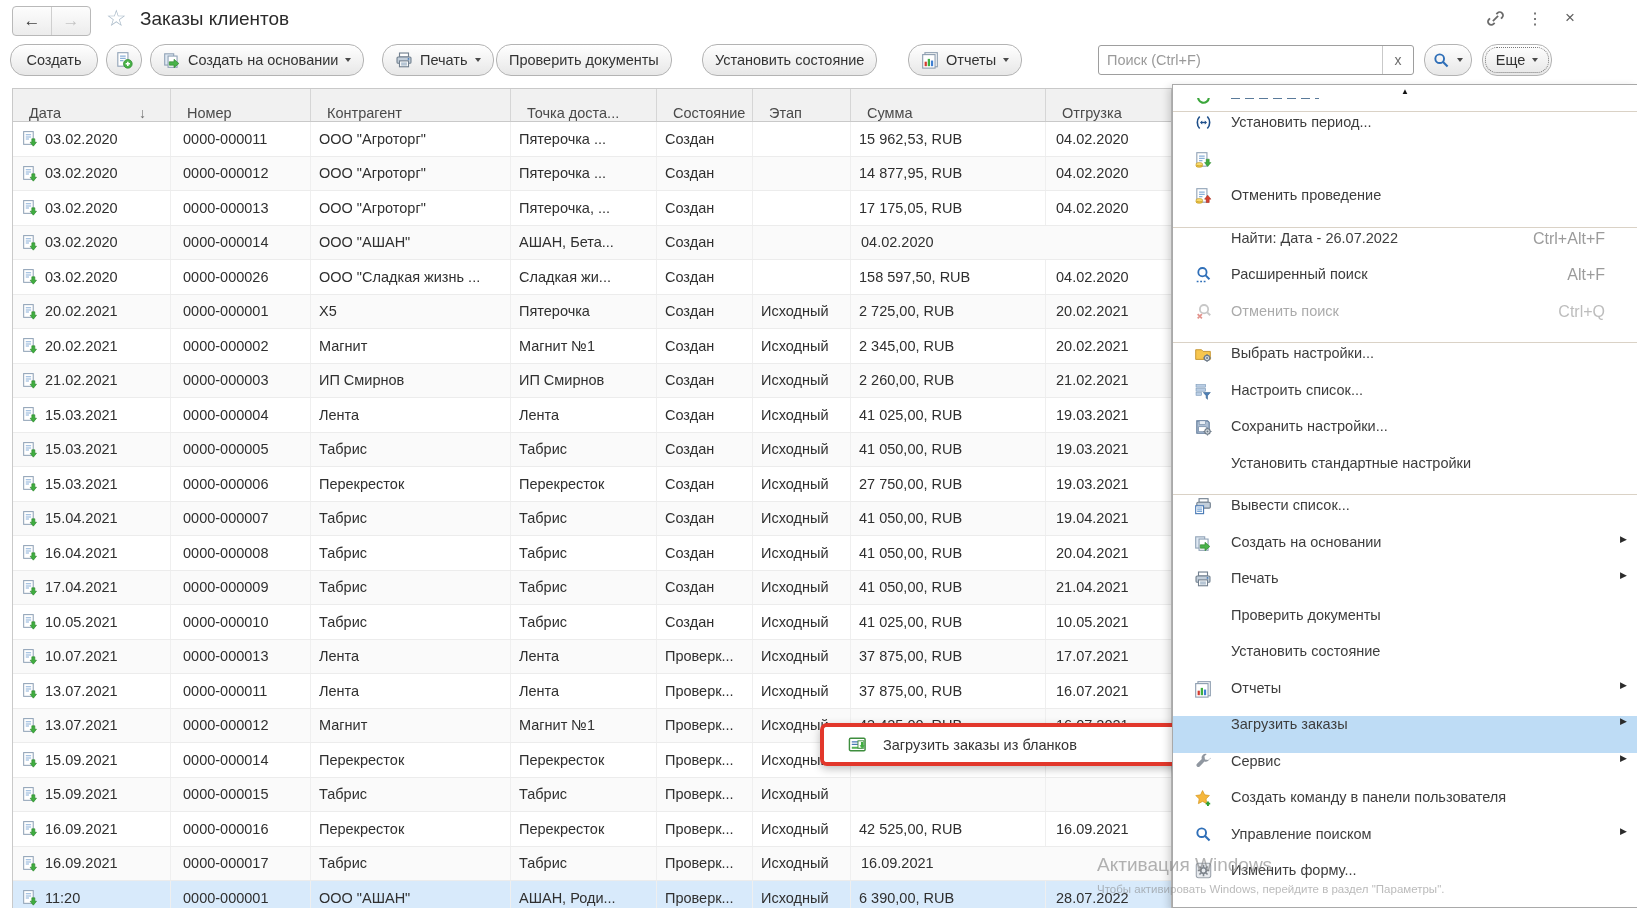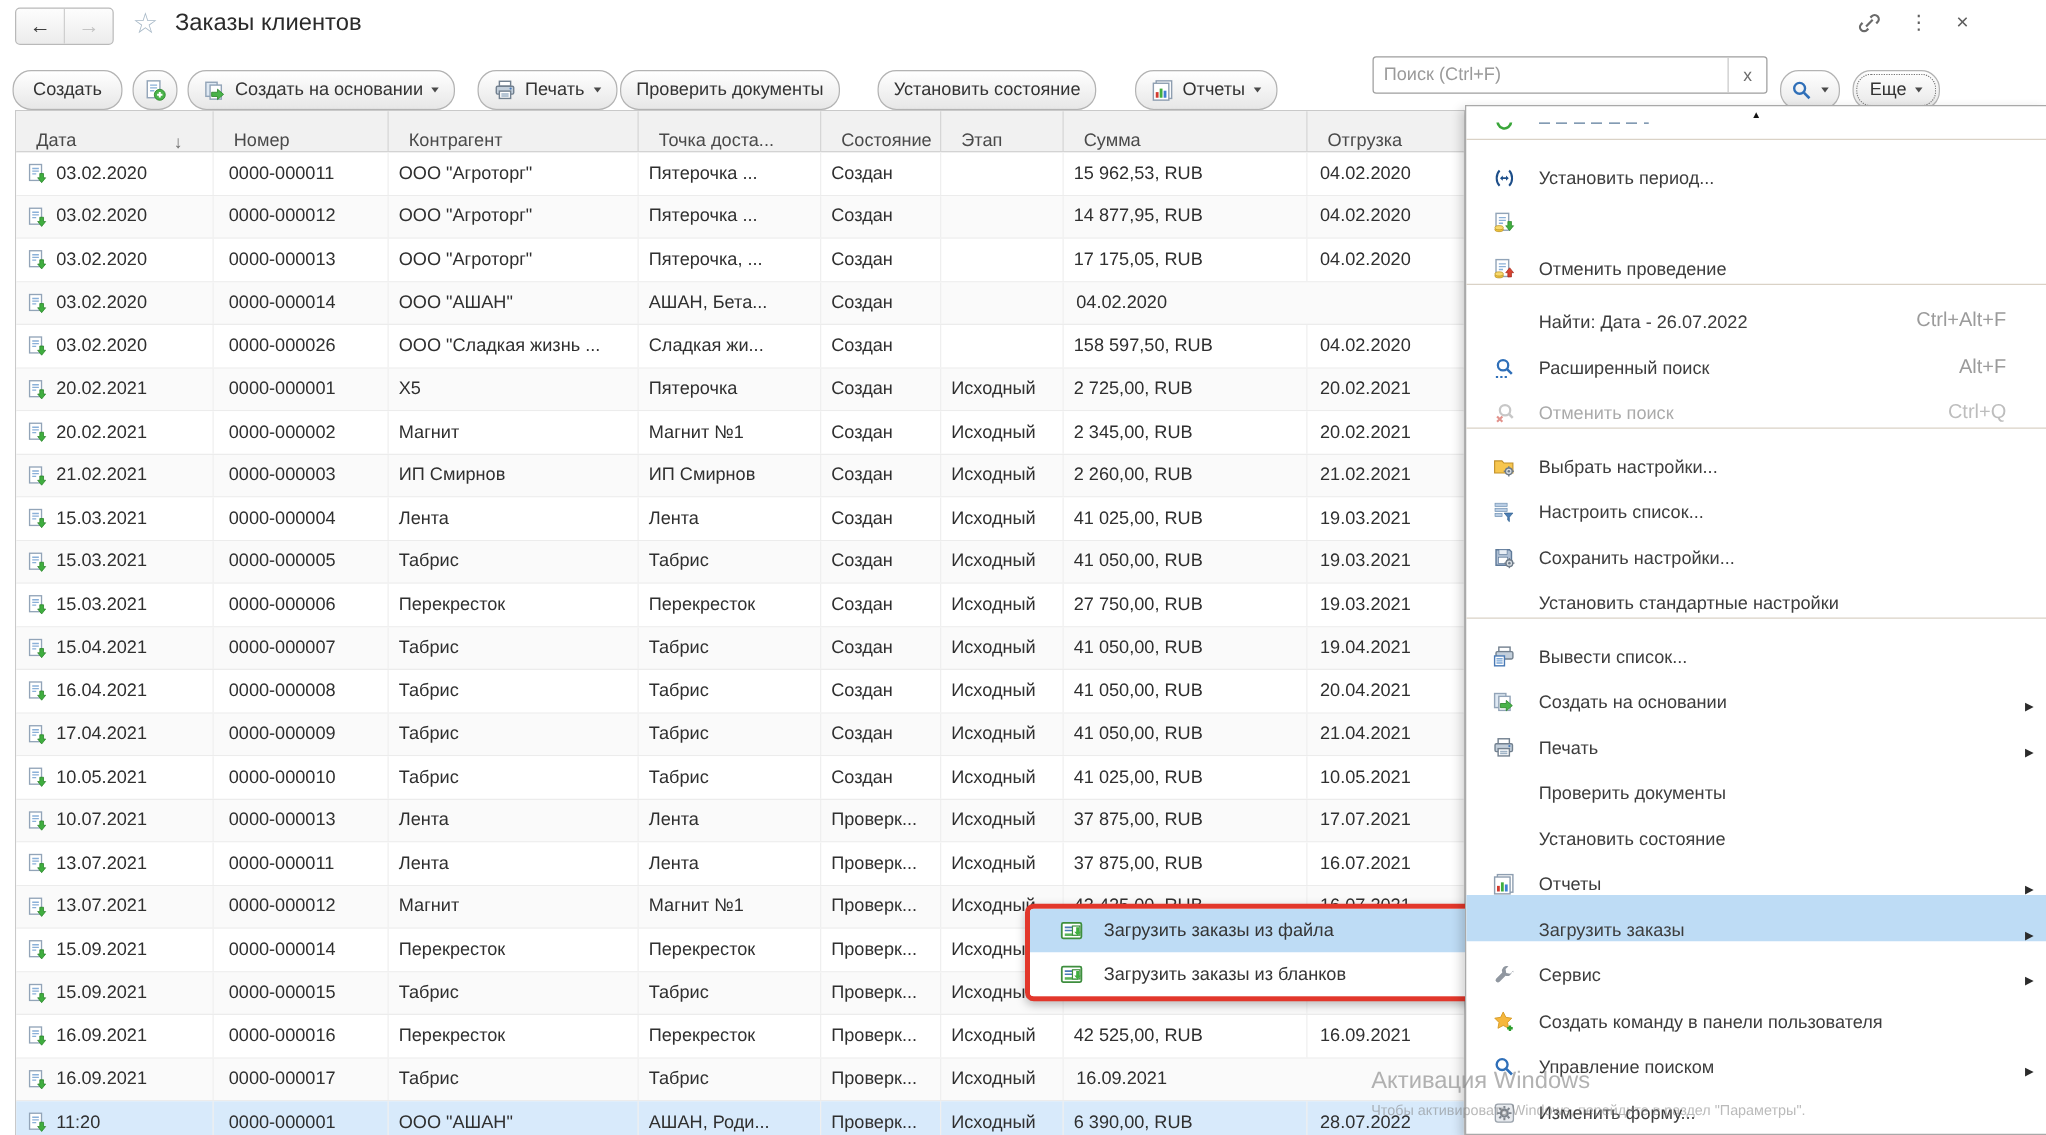--- a/index.html
+++ b/index.html
@@ -21,21 +21,21 @@
   .pagetitle{position:absolute;left:140px;top:8px;font-size:19px;color:#2b2b2b;}
   .winicons{position:absolute;top:8px;right:62px;display:flex;gap:22px;align-items:center;color:#5f5f5f;}
   .winicons .kebab{font-size:16px;letter-spacing:0;}
   .winicons .close{font-size:17px;}
 
   
   .toolbar{position:absolute;left:0;top:44px;width:100%;height:34px;}
   .btn{position:absolute;top:0;height:32px;box-sizing:border-box;
     background:linear-gradient(#ffffff,#e7e7e7);border:1px solid #b3b3b3;border-radius:15px;
     display:flex;align-items:center;justify-content:center;gap:7px;
-    font-size:14.5px;color:#333;padding:0 12px;white-space:nowrap;margin-top:12px;}
+    font-size:14.5px;color:#333;padding:0 12px;white-space:nowrap;}
   .caret{display:inline-block;width:0;height:0;border-left:3.5px solid transparent;
     border-right:3.5px solid transparent;border-top:4.5px solid #4a4a4a;}
   .searchwrap{position:absolute;left:1098px;top:1px;width:316px;height:30px;box-sizing:border-box;
     border:1px solid #9e9e9e;border-radius:3px;display:flex;background:#fff;}
   .searchwrap input{flex:1;border:none;outline:none;font-size:14.5px;padding:0 8px;
     font-family:"Liberation Sans",sans-serif;color:#000000;background:transparent;}
   .searchwrap input::placeholder{color:#9a9a9a;}
   .clearx{width:30px;border-left:1px solid #c9c9c9;display:flex;align-items:center;justify-content:center;
     color:#6d6d6d;font-size:14px;}
   .btn.search-btn{left:1424px;width:48px;padding:0 8px;}
@@ -60,21 +60,21 @@
   .td.num{padding-left:12px;}
   .td.amount{padding-right:72px;}
   .td.ship{padding-left:10px;}
 
   
   .menu{position:absolute;left:1172px;top:84px;width:465px;height:824px;box-sizing:border-box;
     background:#fff;border:1px solid #a9a9a9;border-right:none;
     box-shadow:-3px 3px 8px rgba(0,0,0,.18);z-index:20;overflow:hidden;}
   .menu-scroll{height:13px;display:flex;align-items:center;justify-content:center;
     font-size:8px;color:#111;}
-  .menu-item{height:36.5px;display:flex;align-items:flex-end;box-sizing:border-box;
+  .menu-item{height:36.5px;display:flex;align-items:flex-start;box-sizing:border-box;
     padding:0 10px 0 16px;font-size:14.5px;color:#3d3d3d;}
   .menu-item .mic{width:28px;display:flex;align-items:center;}
   .menu-item .lbl{margin-left:14px;flex:1;white-space:nowrap;overflow:hidden;}
   .menu-item .shortcut{color:#9b9b9b;font-size:16px;margin-right:4px;}
   .menu-item .sub{width:18px;text-align:right;font-size:9px;color:#2b2b2b;}
   .menu-item.hl{background:#bedcf5;}
   .menu-item.disabled{color:#ababab;}
   .menu-item.disabled .shortcut{color:#bdbdbd;}
   .menu-item.disabled .mic{opacity:.55;}
   .menu-item.clipped{height:10px;overflow:hidden;align-items:flex-start;}
@@ -1225,32 +1225,20 @@
           </svg>
         </span>
         <span class="lbl">Изменить форму...</span>
         <span class="shortcut"></span>
         <span class="sub"></span>
       </div>
     </div>
 </div>
 
 <div class="submenu">
-    <div class="sm-item hl">
-      <span class="ic">
-        <svg width="19" height="19" viewBox="0 0 16 16" xmlns="http://www.w3.org/2000/svg">
-          <rect x="1.2" y="2.8" width="13.2" height="10.4" rx="1" fill="#fff" stroke="#3e8e3e" stroke-width="1.2"></rect>
-          <path d="M3.2 5.8h6.4M3.2 7.9h6.4" stroke="#4a7ab5" stroke-width="1.1"></path>
-          <rect x="3.2" y="9.9" width="9" height="1.7" fill="#57b357"></rect>
-          <rect x="8.4" y="4.9" width="5" height="6.2" fill="#fff" stroke="#3e8e3e" stroke-width=".8"></rect>
-          <path d="M10.9 5.8v2.9H9.6l2.3 2.7 2.3-2.7h-1.3V5.8z" fill="#3fae3f"></path>
-        </svg>
-      </span>
-      <span>Загрузить заказы из файла</span>
-    </div>
     <div class="sm-item">
       <span class="ic">
         <svg width="19" height="19" viewBox="0 0 16 16" xmlns="http://www.w3.org/2000/svg">
           <rect x="1.2" y="2.8" width="13.2" height="10.4" rx="1" fill="#fff" stroke="#3e8e3e" stroke-width="1.2"></rect>
           <path d="M3.2 5.8h6.4M3.2 7.9h6.4" stroke="#4a7ab5" stroke-width="1.1"></path>
           <rect x="3.2" y="9.9" width="9" height="1.7" fill="#57b357"></rect>
           <rect x="8.4" y="4.9" width="5" height="6.2" fill="#fff" stroke="#3e8e3e" stroke-width=".8"></rect>
           <path d="M10.9 5.8v2.9H9.6l2.3 2.7 2.3-2.7h-1.3V5.8z" fill="#3fae3f"></path>
         </svg>
       </span>

